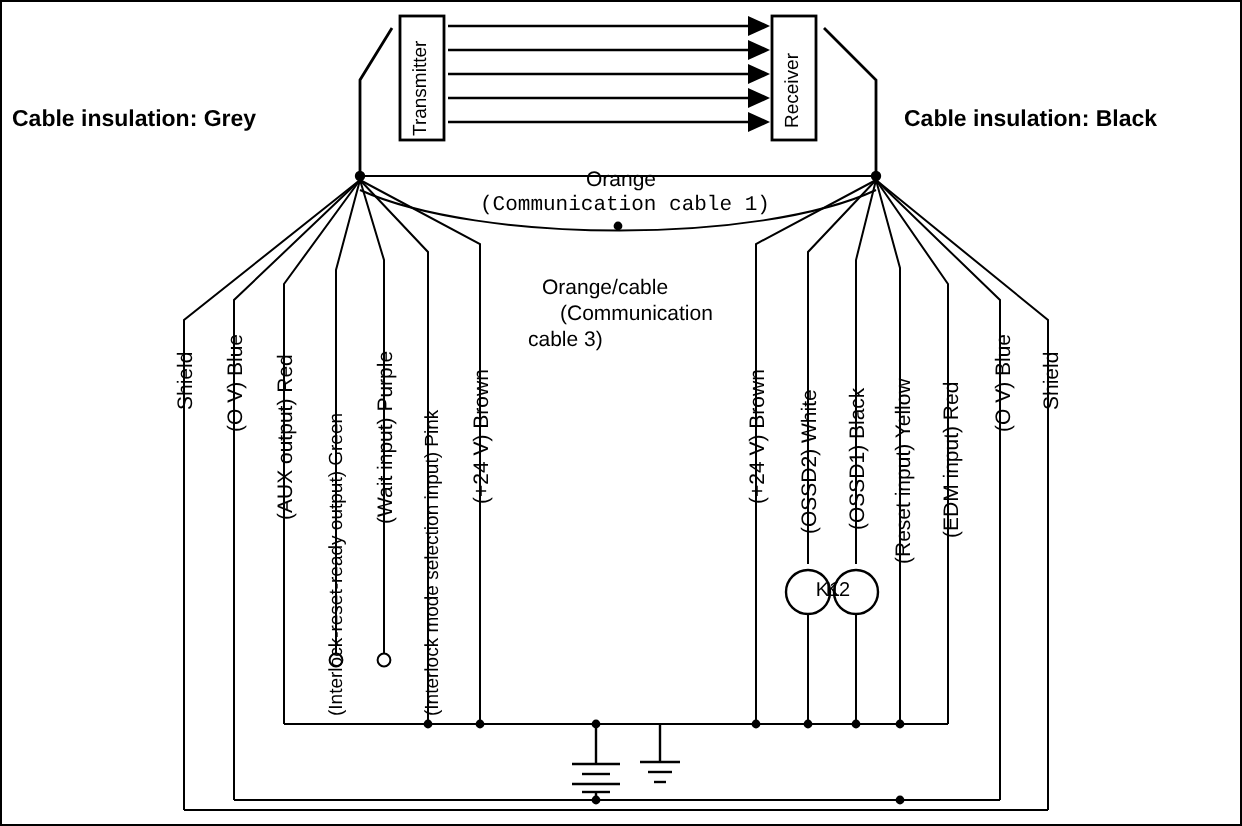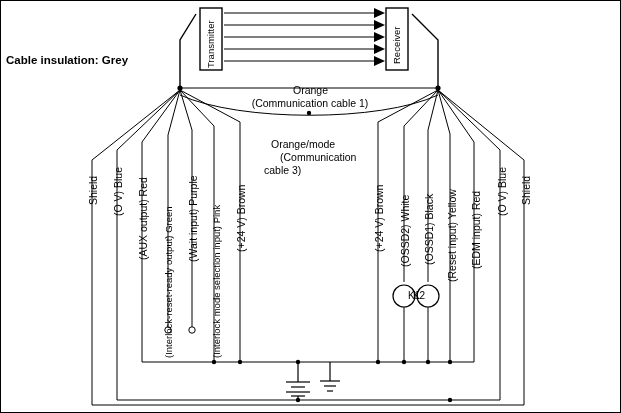--- a/index.html
+++ b/index.html
@@ -120,28 +120,29 @@
     <g stroke="#000" stroke-width="1.2" fill="none">
       <line x1="330" y1="362" x2="330" y2="381"></line>
       <line x1="320" y1="381" x2="340" y2="381"></line>
       <line x1="324" y1="386" x2="336" y2="386"></line>
       <line x1="327" y1="391" x2="333" y2="391"></line>
     </g>
 
   </svg>
 
   <div class="lbl bold" style="left:6px;top:55px;">Cable insulation: Grey</div>
+  <div class="lbl bold" style="left:452px;top:55px;">Cable insulation: Black</div>
 
   <div class="lbl vert" style="left:206px;top:68px;font-size:9.5px;">Transmitter</div>
   <div class="lbl vert" style="left:392px;top:64px;font-size:9.5px;">Receiver</div>
 
   <div class="lbl ctr" style="left:253px;top:85px;width:115px;text-align:center;">Orange</div>
-  <div class="lbl ctr" style="left:240px;top:98px;width:140px;">(Communication cable 1)</div>
+  <div class="lbl ctr" style="left:240px;top:98px;width:140px;font-family:Liberation Mono, monospace;">(Communication cable 1)</div>
 
-  <div class="lbl" style="left:271px;top:139px;">Orange/mode</div>
+  <div class="lbl" style="left:271px;top:139px;">Orange/cable</div>
   <div class="lbl" style="left:280px;top:152px;">(Communication</div>
   <div class="lbl" style="left:264px;top:165px;">cable 3)</div>
 
   <div class="lbl vert" style="left:88px;top:205px;">Shield</div>
   <div class="lbl vert" style="left:113px;top:216px;">(O V) Blue</div>
   <div class="lbl vert" style="left:138px;top:260px;">(AUX output) Red</div>
   <div class="lbl vert" style="left:164px;top:358px;font-size:9.5px;">(Interlock-reset-ready output) Green</div>
   <div class="lbl vert" style="left:188px;top:262px;">(Wait input) Purple</div>
   <div class="lbl vert" style="left:212px;top:358px;font-size:9.5px;">(Interlock mode selection input) Pink</div>
   <div class="lbl vert" style="left:236px;top:252px;">(+24 V) Brown</div>

